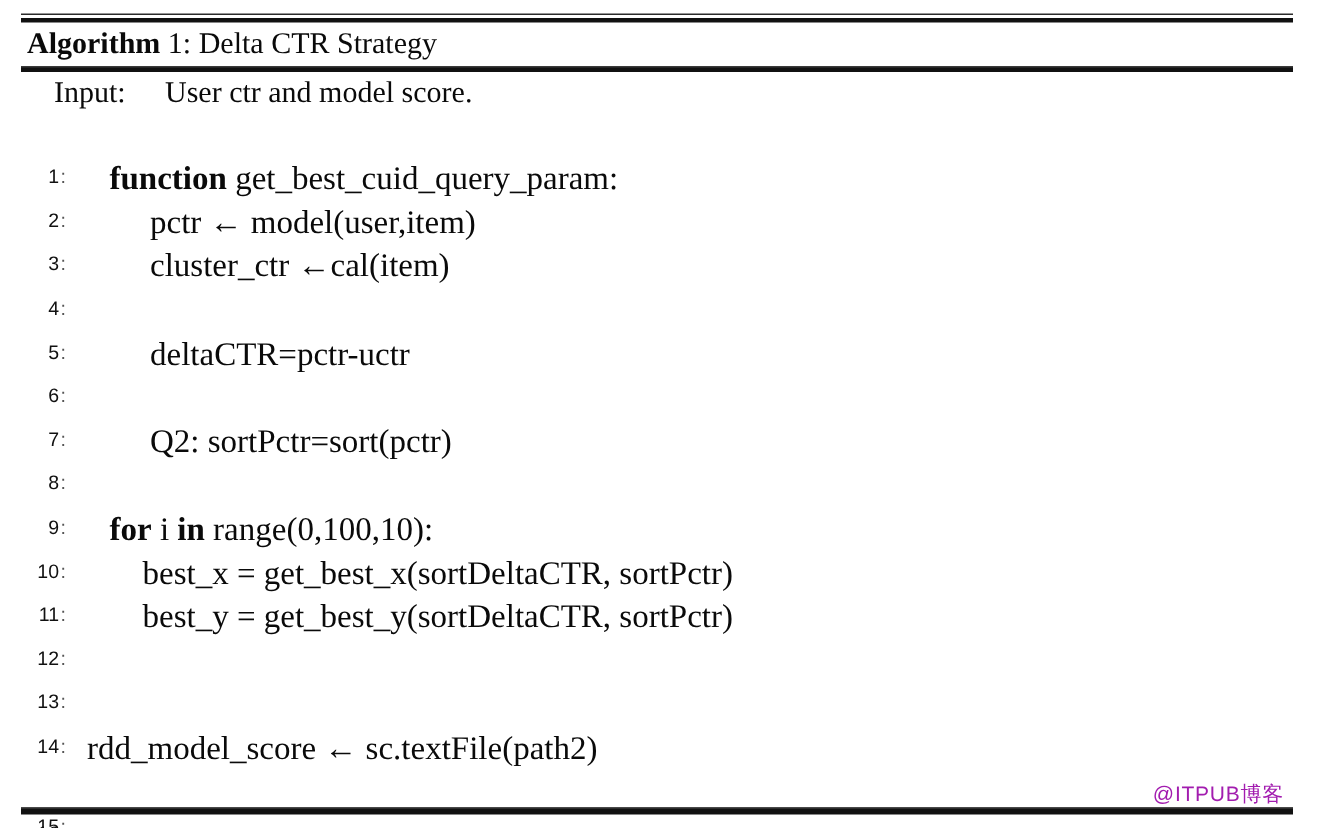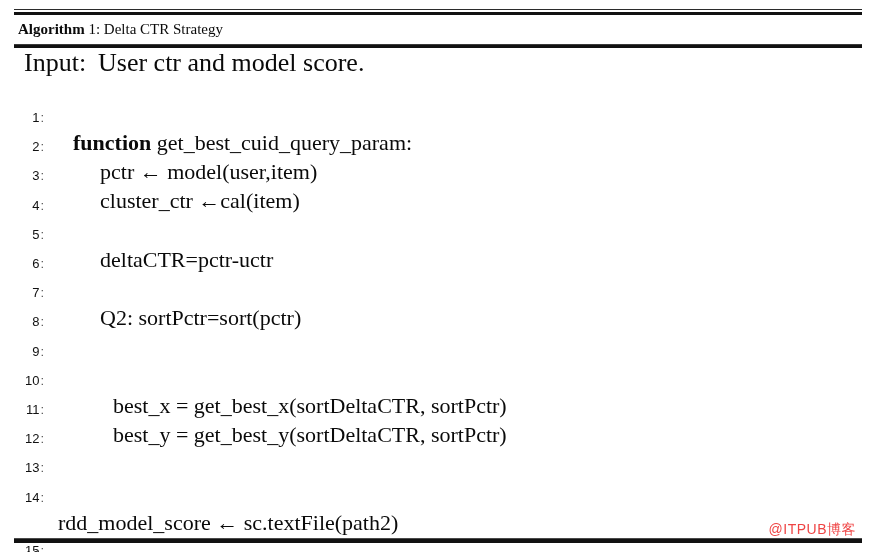--- a/index.html
+++ b/index.html
@@ -51,36 +51,36 @@
     width: 848px; height: 4px;
     background: #111111;
     border-top: 1px solid #4a4a4a;
   }
 
   
   .title-row {
     position: absolute;
     left: 4px;
     top: 16px;
-    font-size: 15px;
+    font-size: 20px;
     line-height: 27px;
     white-space: nowrap;
   }
   .title-kw {
     font-weight: bold;
   }
   .title-rest {
     font-weight: normal;
   }
 
   
   .io-row {
     position: absolute;
-    left: 10px;
-    font-size: 26px;
+    left: 22px;
+    font-size: 20px;
     line-height: 25px;
     white-space: nowrap;
   }
   .io-input  { top: 50px; }
   .io-output { top: 78px; }
   .io-label {
     display: inline-block;
     width: 74px;
   }
   .io-value { }
@@ -108,39 +108,38 @@
     content: ":";
     margin-left: 1px;
     color: #555;
   }
   .code-text {
     position: absolute;
     top: 0;
     font-size: 22px;
     line-height: 29px;
     white-space: pre;
-    margin-top: 24px;
   }
   
   .ind-0 { left: 44px; }   
   .ind-1 { left: 59px; }   
-  .ind-2 { left: 99px; }   
+  .ind-2 { left: 81px; }   
   .ind-3 { left: 86px; }   
 
   .kw { font-weight: bold; }
 
   
   .watermark {
     position: absolute;
     right: 6px;
     top: 521px;
     font-family: "Liberation Sans", "DejaVu Sans", sans-serif;
     font-size: 14px;
     line-height: 17px;
-    color: #ef4444;
+    color: #a21caf;
     letter-spacing: 0.5px;
     white-space: nowrap;
   }
 </style>
 </head>
 <body>
 
 <div class="algorithm">
 
   <div class="rule-top-thin"></div>
@@ -183,20 +182,21 @@
       <div class="code-line" style="top: 279.2px;">
         <span class="lineno">7</span>
         <span class="code-text ind-3"><span>Q2: sortPctr=sort(pctr)</span></span>
       </div>
       <div class="code-line" style="top: 308.4px;">
         <span class="lineno">8</span>
         <span class="code-text ind-3"><span></span></span>
       </div>
       <div class="code-line" style="top: 337.6px;">
         <span class="lineno">9</span>
+        <span class="code-text ind-1"><span class="kw">for</span><span> i </span><span class="kw">in</span><span> range(0,100,10):</span></span>
       </div>
       <div class="code-line" style="top: 366.8px;">
         <span class="lineno">10</span>
         <span class="code-text ind-2"><span>best_x = get_best_x(sortDeltaCTR, sortPctr)</span></span>
       </div>
       <div class="code-line" style="top: 396px;">
         <span class="lineno">11</span>
         <span class="code-text ind-2"><span>best_y = get_best_y(sortDeltaCTR, sortPctr)</span></span>
       </div>
       <div class="code-line" style="top: 425.2px; text-decoration: underline;">

